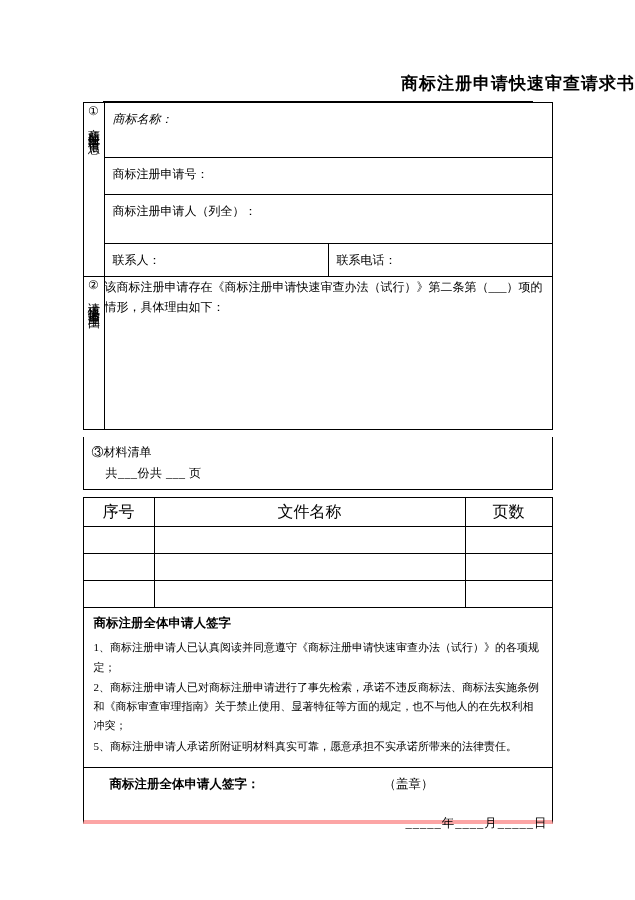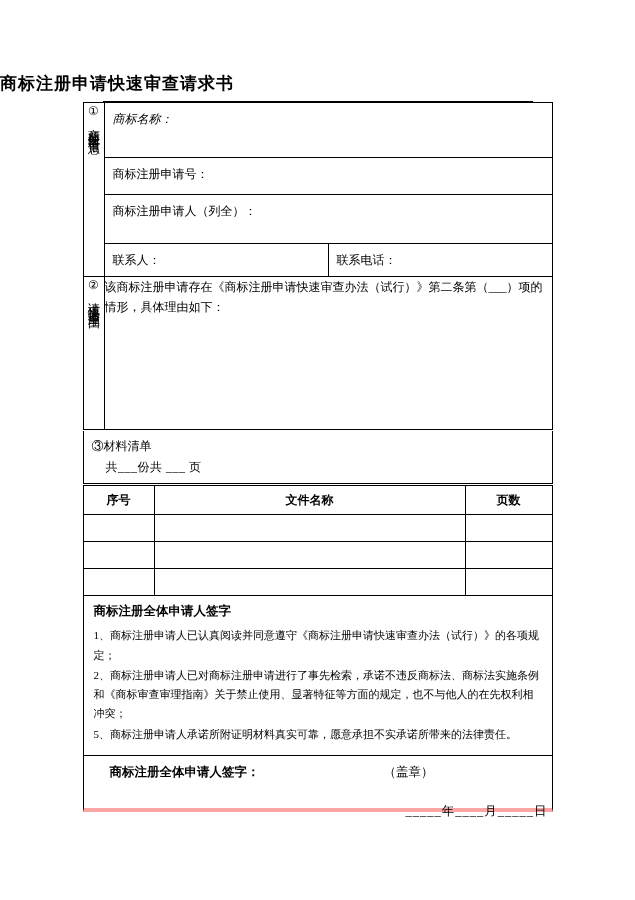--- a/index.html
+++ b/index.html
@@ -15,21 +15,21 @@
     position: relative;
     overflow: hidden;
   }
   .page {
     position: relative;
     width: 635px;
     height: 900px;
     box-sizing: border-box;
   }
   .title {
-    text-align: left;
+    text-align: right;
     font-size: 17px;
     font-weight: bold;
     letter-spacing: 1px;
     margin-top: 72px;
   }
   .title-rule {
     width: 430px;
     margin: 6px auto 0 auto;
     border-bottom: 1px solid #000;
   }
@@ -83,21 +83,21 @@
   .reason-cell {
     height: 152px;
     padding: 8px 10px 8px 10px;
     font-size: 12px;
     line-height: 1.7;
   }
   .reason-cell p { margin: 0; text-indent: 0; }
 
   .materials {
     width: 470px;
-    margin: 1px auto;
+    margin: 7px auto;
     border-left: 1px solid #000;
     border-right: 1px solid #000;
     border-bottom: 1px solid #000;
     box-sizing: border-box;
     padding: 6px 8px 6px 8px;
     font-size: 12px;
     line-height: 1.6;
   }
   .materials .count-line {
     padding-left: 14px;
@@ -105,22 +105,22 @@
     letter-spacing: 0.5px;
   }
   table.doclist {
     width: 470px;
     margin: 0 auto;
     border-collapse: collapse;
     table-layout: fixed;
   }
   table.doclist td, table.doclist th {
     border: 1px solid #000;
-    font-size: 12px;
-    font-weight: bold;
+    font-size: 16px;
+    font-weight: normal;
     text-align: center;
     height: 26px;
     padding: 0;
   }
   table.doclist .hdr { height: 28px; }
   .col-no { width: 70px; }
   .col-pages { width: 86px; }
 
   .promise {
     width: 470px;

